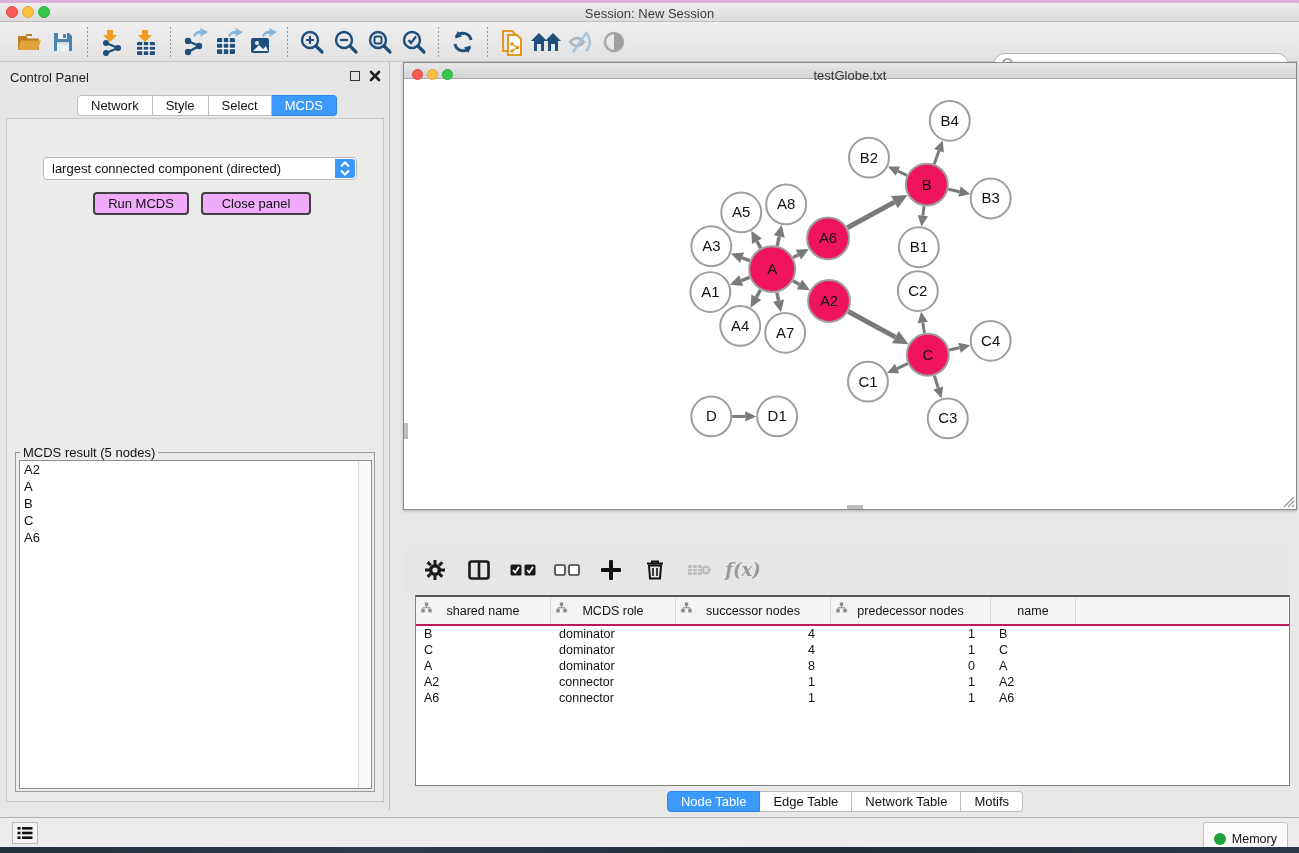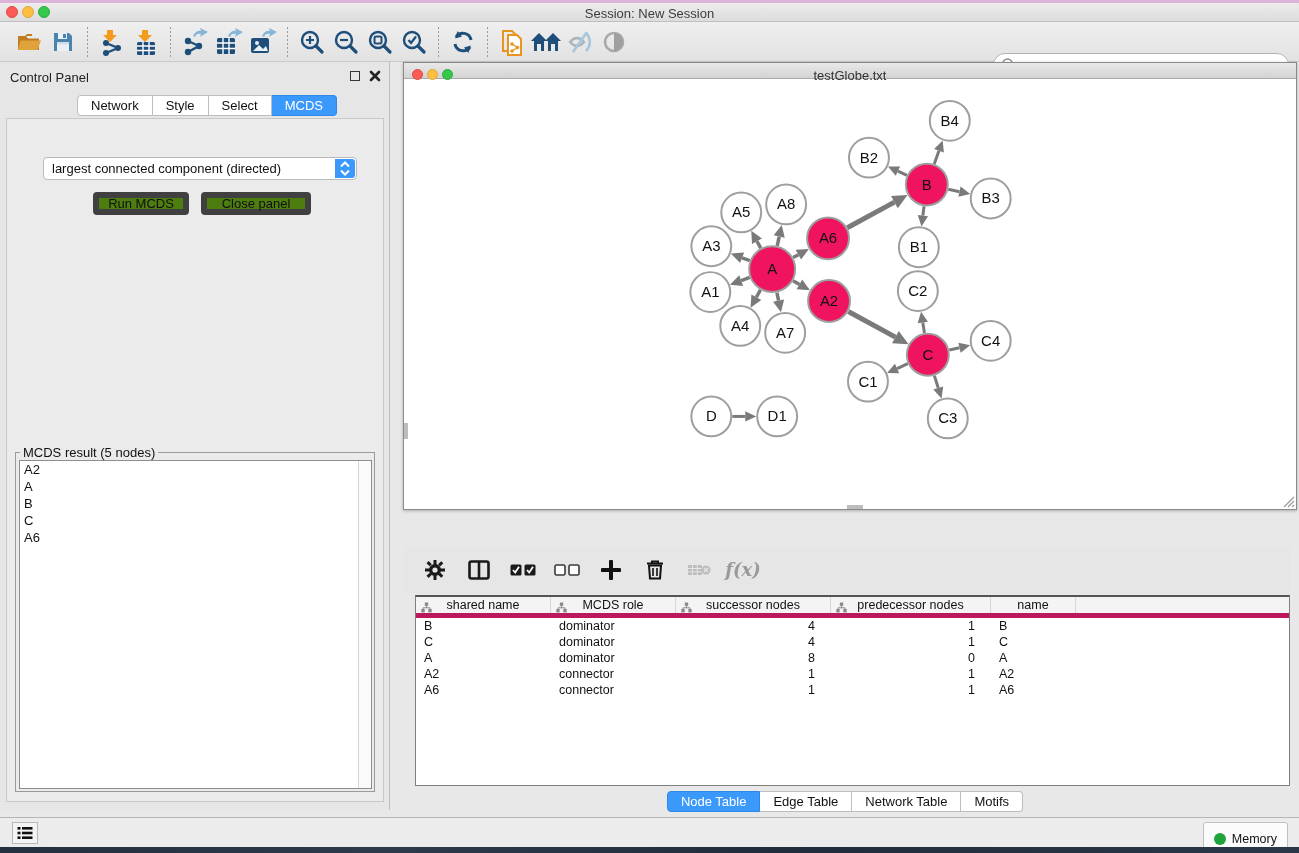--- a/index.html
+++ b/index.html
@@ -45,21 +45,21 @@
   .seg:last-child { border-radius:0 4px 4px 0; }
   .seg.sel { background:#3B99FC; border-color:#2F87E8; color:#fff; }
   #cp-inner { position:absolute; left:6px; top:56px; width:378px; height:684px;
     background:#EBEBEB; border:1px solid #C8C8C8; }
   #opt-label { position:absolute; width:100%; text-align:center; top:18px; font-size:13px; color:#111; }
   #opt-select { position:absolute; left:36px; top:38px; width:314px; height:23px;
     background:#fff; border:1px solid #B9B9B9; border-radius:4px;
     display:flex; align-items:center; font-size:13px; color:#111; padding-left:8px; }
   #opt-stepper { position:absolute; right:1px; top:1px; width:20px; height:19px;
     background:#3B99FC; border-radius:0 3px 3px 0; }
-  .btn { position:absolute; height:23px; background:#4d7c0f; border:6px solid #404040;
+  .btn { position:absolute; height:23px; background:#f0abfc; border:2px solid #404040;
     border-radius:4px; font-size:13px; color:#111; display:flex; align-items:center;
     justify-content:center; }
   #run-btn { left:86px; top:73px; width:96px; }
   #closep-btn { left:194px; top:73px; width:110px; }
   #mcds-fieldset { position:absolute; left:8px; top:333px; width:360px; height:340px;
     border:1px solid #9A9A9A; }
   #mcds-legend { position:absolute; left:4px; top:-8px; background:#EBEBEB;
     padding:0 3px; font-size:13px; color:#111; }
   #mcds-list { position:absolute; left:3px; top:7px; width:353px; height:329px;
     background:#fff; border:1px solid #8E8E8E; font-size:13px; color:#111; }
@@ -84,21 +84,21 @@
   #table-panel { left:391px; top:518px; width:908px; height:297px; background:#E8E8E8; }
   #tp-header { position:absolute; left:12px; top:0; right:0; height:26px; }
   #tp-header .ptitle { position:absolute; left:12px; top:7px; font-size:13px; color:#222; }
   #tp-toolbar { position:absolute; left:12px; top:28px; right:9px; height:47px;
     background:#E6E6E6; display:flex; align-items:center; gap:16px; padding-left:18px; }
   .ttbtn { width:28px; height:28px; display:flex; align-items:center; justify-content:center;font-weight:bold; }
   #fx-label { font-family:"DejaVu Serif","Liberation Serif",serif; font-style:italic;
     font-size:18px; color:#999; }
   #node-table { position:absolute; left:24px; top:77px; width:875px; height:191px;
     background:#fff; border:1px solid #7F7F7F; border-top:2px solid #555; overflow:hidden; }
-  #thead { display:flex; height:21px; background:#F4F4F4; border-bottom:5px solid #be185d; }
+  #thead { display:flex; height:29px; background:#F4F4F4; border-bottom:2px solid #be185d; }
   .hcell { position:relative; display:flex; align-items:center; justify-content:center;
     font-size:12.5px; color:#111; border-right:1px solid #D8D8D8; }
   .hicon { position:absolute; left:5px; top:5px; }
   .c0{width:135px}.c1{width:125px}.c2{width:155px}.c3{width:160px}.c4{width:85px}
   .trow { display:flex; height:16px; }
   .tcell { font-size:12.5px; color:#111; line-height:16px; padding:0 8px;
     white-space:nowrap; overflow:hidden; }
   .tcell.num { text-align:right; padding-right:16px; }
   #tp-tabs { position:absolute; left:0; right:0; top:273px; display:flex; justify-content:center; }
 

